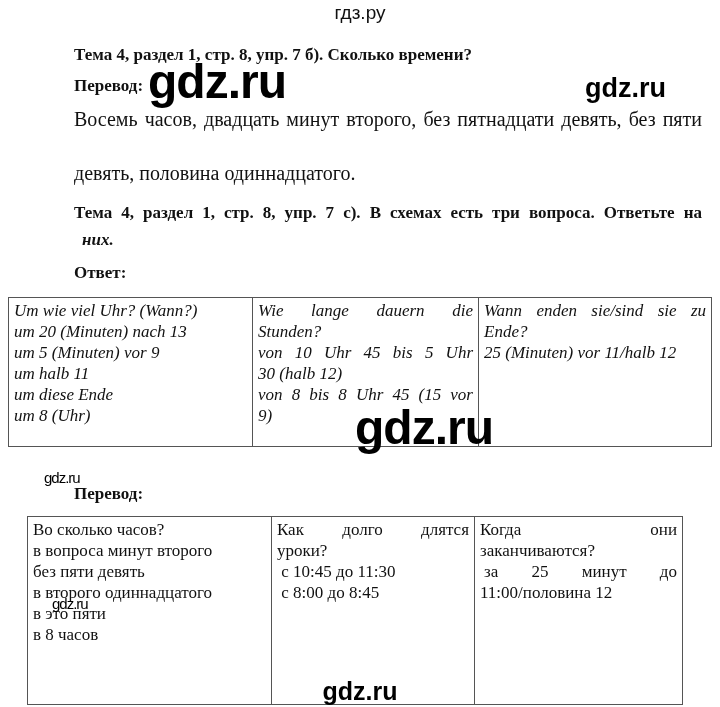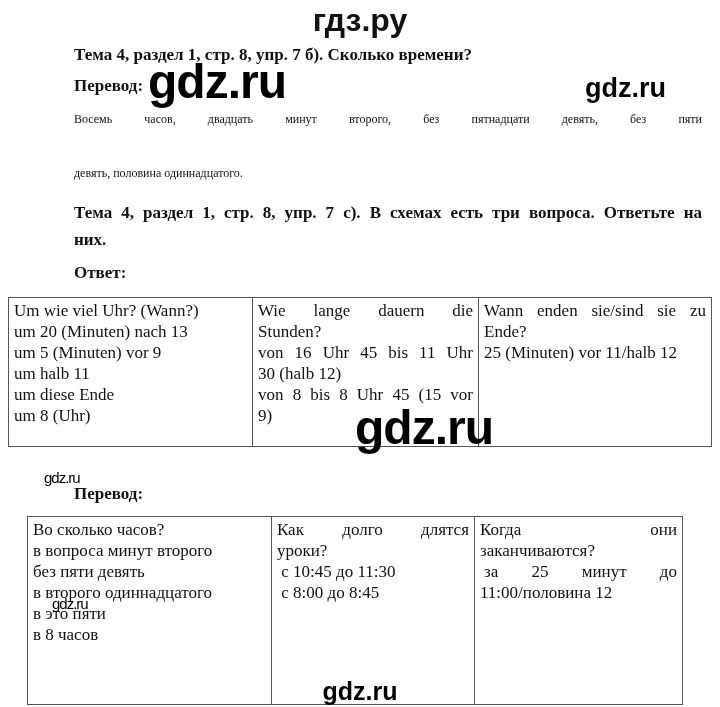--- a/index.html
+++ b/index.html
@@ -1,56 +1,56 @@
 <!DOCTYPE html>
 <html><head>
 <meta charset="utf-8">
 <style>
   html, body { margin: 0; padding: 0; background: #ffffff; }
   body { width: 720px; height: 707px; position: relative; overflow: hidden; color: #111; }
   .serif { font-family: "Liberation Serif", "DejaVu Serif", serif; }
   .sans { font-family: "Liberation Sans", "DejaVu Sans", sans-serif; }
   .abs { position: absolute; }
-  .site-title { left: 0; width: 720px; top: 2px; text-align: center; font-size: 32px; font-weight: bold; }
+  .site-title { left: 0; width: 720px; top: 2px; text-align: center; font-size: 19px; font-weight: normal; }
   .heading { font-size: 17px; font-weight: bold; }
-  .para { font-size: 12px; line-height: 26px; text-align: justify; }
+  .para { font-size: 20px; line-height: 26px; text-align: justify; }
   .wm { font-weight: bold; color: #000; }
   table.grid { border-collapse: collapse; position: absolute; }
   table.grid td { border: 1.5px solid #555; vertical-align: top; padding: 2px 5px 0 5px; font-size: 17px; line-height: 21px; }
   .line { display: block; }
 </style>
 </head>
 <body>
 
 <div class="abs site-title sans">гдз.ру</div>
 
 <div class="abs heading serif" style="left:74px; top:45px;">Тема 4, раздел 1, стр. 8, упр. 7 б). Сколько времени?</div>
 <div class="abs heading serif" style="left:74px; top:76px;">Перевод:</div>
 <div class="abs para serif" style="left:74px; top:106px; width:628px; text-align-last: justify;">Восемь часов, двадцать минут второго, без пятнадцати девять, без пяти</div>
 <div class="abs para serif" style="left:74px; top:132px;margin-top:28px;">девять, половина одиннадцатого.</div>
 
 <div class="abs heading serif" style="left:74px; top:203px; width:628px; text-align: justify; text-align-last: justify;">Тема 4, раздел 1, стр. 8, упр. 7 с). В схемах есть три вопроса. Ответьте на</div>
-<div class="abs heading serif" style="left:74px; top:230px;">них.</div>
+<div class="abs heading serif" style="left:82px; top:230px;font-style:italic;">них.</div>
 <div class="abs heading serif" style="left:74px; top:263px;">Ответ:</div>
 
-<table class="grid serif" style="left:8px; top:297px; width:704px; height:150px;">
+<table class="grid serif" style="left:8px; top:297px; width:704px; height:150px;font-style:italic;">
   <tbody>
       <tr>
     <td style="width:233px;">
       <span class="line">Um wie viel Uhr? (Wann?)</span>
       <span class="line">um 20 (Minuten) nach 13</span>
       <span class="line">um 5 (Minuten) vor 9</span>
       <span class="line">um halb 11</span>
       <span class="line">um diese Ende</span>
       <span class="line">um 8 (Uhr)</span>
     </td>
     <td style="width:215px;margin-top:8px;">
       <span class="line" style="text-align-last: justify;">Wie lange dauern die</span>
       <span class="line">Stunden?</span>
-      <span class="line" style="text-align-last: justify;">von 16 Uhr 45 bis 11 Uhr</span>
+      <span class="line" style="text-align-last: justify;">von 10 Uhr 45 bis 5 Uhr</span>
       <span class="line">30 (halb 12)</span>
       <span class="line" style="text-align-last: justify;">von 8 bis 8 Uhr 45 (15 vor</span>
       <span class="line">9)</span>
     </td>
     <td>
       <span class="line" style="text-align-last: justify;">Wann enden sie/sind sie zu</span>
       <span class="line">Ende?</span>
       <span class="line">25 (Minuten) vor 11/halb 12</span>
     </td>
   </tr>

